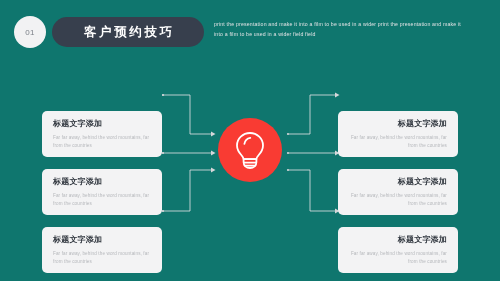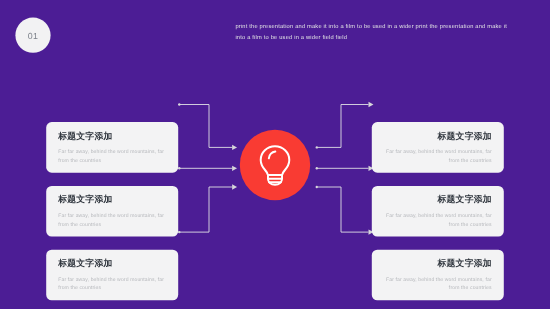--- a/index.html
+++ b/index.html
@@ -10,21 +10,21 @@
   body {
     width: 500px;
     height: 281px;
     overflow: hidden;
     font-family: "Liberation Sans", "DejaVu Sans", sans-serif;
     position: relative;
   }
   .slide {
     position: absolute;
     inset: 0;
-    background: #4c1d95;
+    background: #0f766e;
   }
 
   
   .header {
     position: absolute;
     left: 0; top: 0;
     width: 500px; height: 62px;
   }
   .num-badge {
     position: absolute;
@@ -121,20 +121,23 @@
 </style>
 </head>
 <body>
 
 <div class="slide">
 
   <div class="header">
     <div class="num-badge">
       <span>01</span>
     </div>
+    <div class="title-pill">
+      <span>客户预约技巧</span>
+    </div>
     <div class="subtitle">print the presentation and make it into a film to be used in a wider print the presentation and make it into a film to be used in a wider field field</div>
   </div>
 
   <svg class="connectors" viewBox="0 0 500 281" width="500" height="281">
     <g stroke="#e4e5e7" stroke-width="0.8" fill="none">
 
       <path d="M162,95 L190,95 L190,134 L211,134"></path>
 
       <path d="M162,153 L211,153"></path>
 

